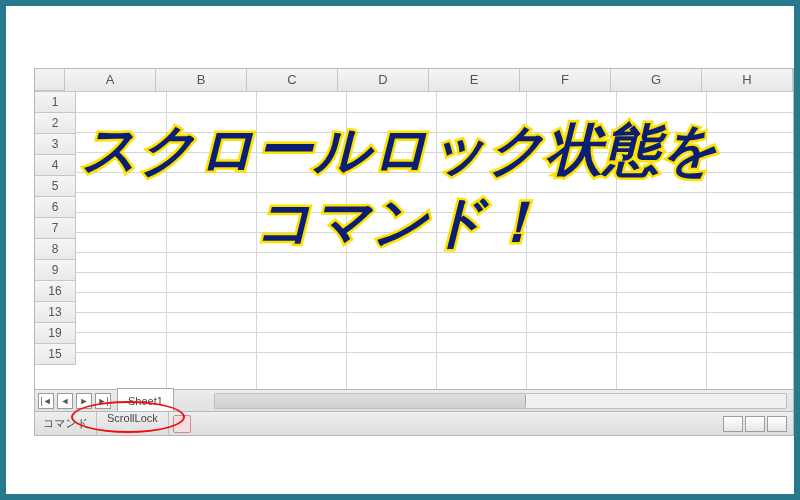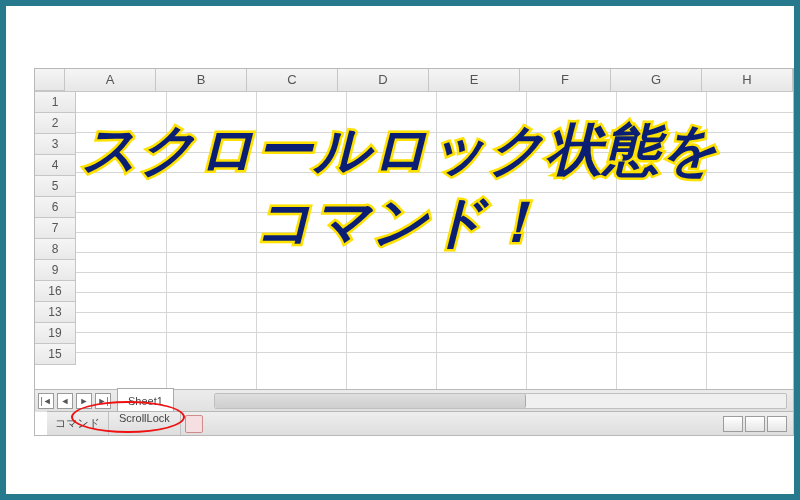--- a/index.html
+++ b/index.html
@@ -16,21 +16,21 @@
   .cells{position:relative;flex:1;}
   .vline{position:absolute;top:0;bottom:0;width:1px;background:#d6d6d6;}
   .hline{position:absolute;left:0;right:0;height:1px;background:#d6d6d6;}
   
   .tabbar{position:absolute;left:0;right:0;bottom:23px;height:22px;background:linear-gradient(#ececec,#e1e1e1);border-top:1px solid #b8b8b8;display:flex;align-items:center;font-size:11px;}
   .tabnav{width:14px;height:14px;margin-left:3px;border:1px solid #9a9a9a;background:#fff;display:flex;align-items:center;justify-content:center;font-size:9px;color:#555;cursor:pointer;}
   .sheettab{margin-left:6px;padding:6px 10px;background:#fff;border:1px solid #aaa;border-bottom:none;border-radius:0 0 3px 3px;transform:translateY(-1px);color:#444;}
   .hscroll{flex:1;margin:0 6px 0 40px;height:14px;background:#f0f0f0;border:1px solid #bfbfbf;position:relative;border-radius:2px;}
   .hthumb{position:absolute;left:0;top:0;bottom:0;width:310px;background:linear-gradient(#dedede,#cfcfcf);border-right:1px solid #aaa;border-radius:2px;}
   
-  .status{position:absolute;left:12px;right:0;bottom:0;height:23px;background:linear-gradient(#eeeeee,#dedede);border-top:1px solid #b8b8b8;display:flex;align-items:center;font-size:11px;color:#444;}
+  .status{position:absolute;left:0;right:0;bottom:0;height:23px;background:linear-gradient(#eeeeee,#dedede);border-top:1px solid #b8b8b8;display:flex;align-items:center;font-size:11px;color:#444;}
   .status .mode{padding:0 8px;border-right:1px solid #c0c0c0;height:100%;display:flex;align-items:center;}
   .status .scrolllock{padding:0 10px;border-right:1px solid #c0c0c0;height:100%;display:flex;align-items:flex-start;}
   .status .icon{width:16px;height:16px;margin-left:4px;background:#f5dfe0;border:1px solid #d28b8b;border-radius:2px;}
   .viewbtns{margin-left:auto;display:flex;gap:2px;padding-right:6px;}
   .viewbtn{width:18px;height:14px;border:1px solid #9c9c9c;background:linear-gradient(#fff,#e6e6e6);cursor:pointer;}
   
   .ring{position:absolute;border:2px solid #e11;border-radius:50%;pointer-events:none;}
   
   .overlay{position:absolute;inset:0;display:flex;flex-direction:column;align-items:center;justify-content:flex-start;padding-top:108px;pointer-events:none;}
   .ovtxt{font-weight:900;font-style:italic;font-size:56px;line-height:1.28;color:#0a1e73;-webkit-text-stroke:5px #ffe100;paint-order:stroke fill;text-align:center;letter-spacing:1px;white-space:nowrap;}

